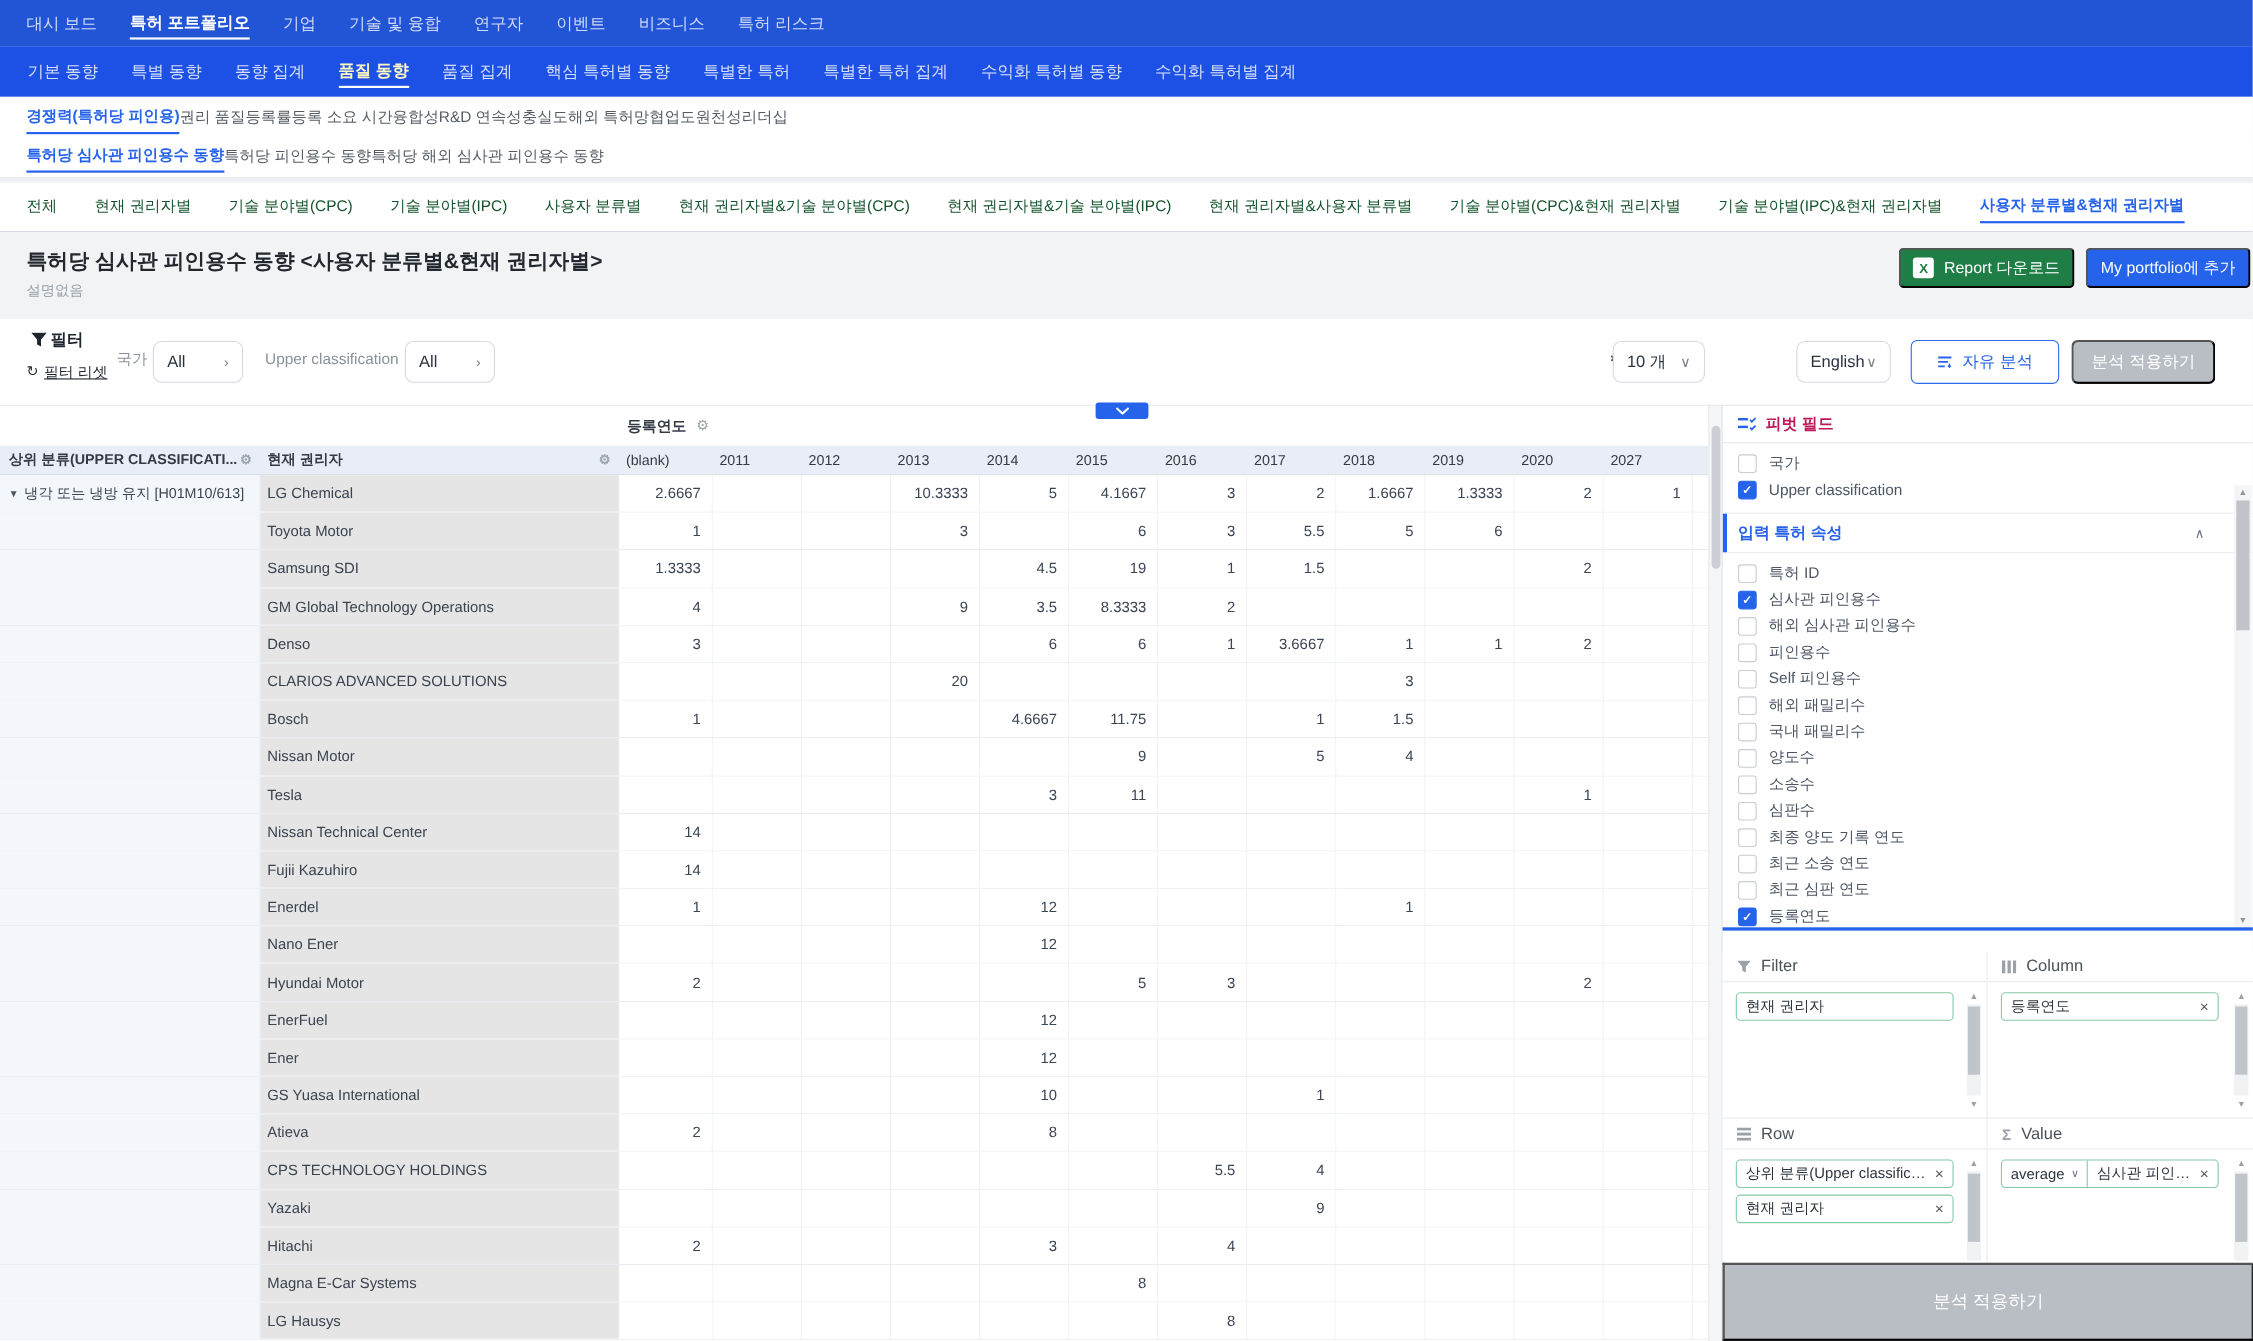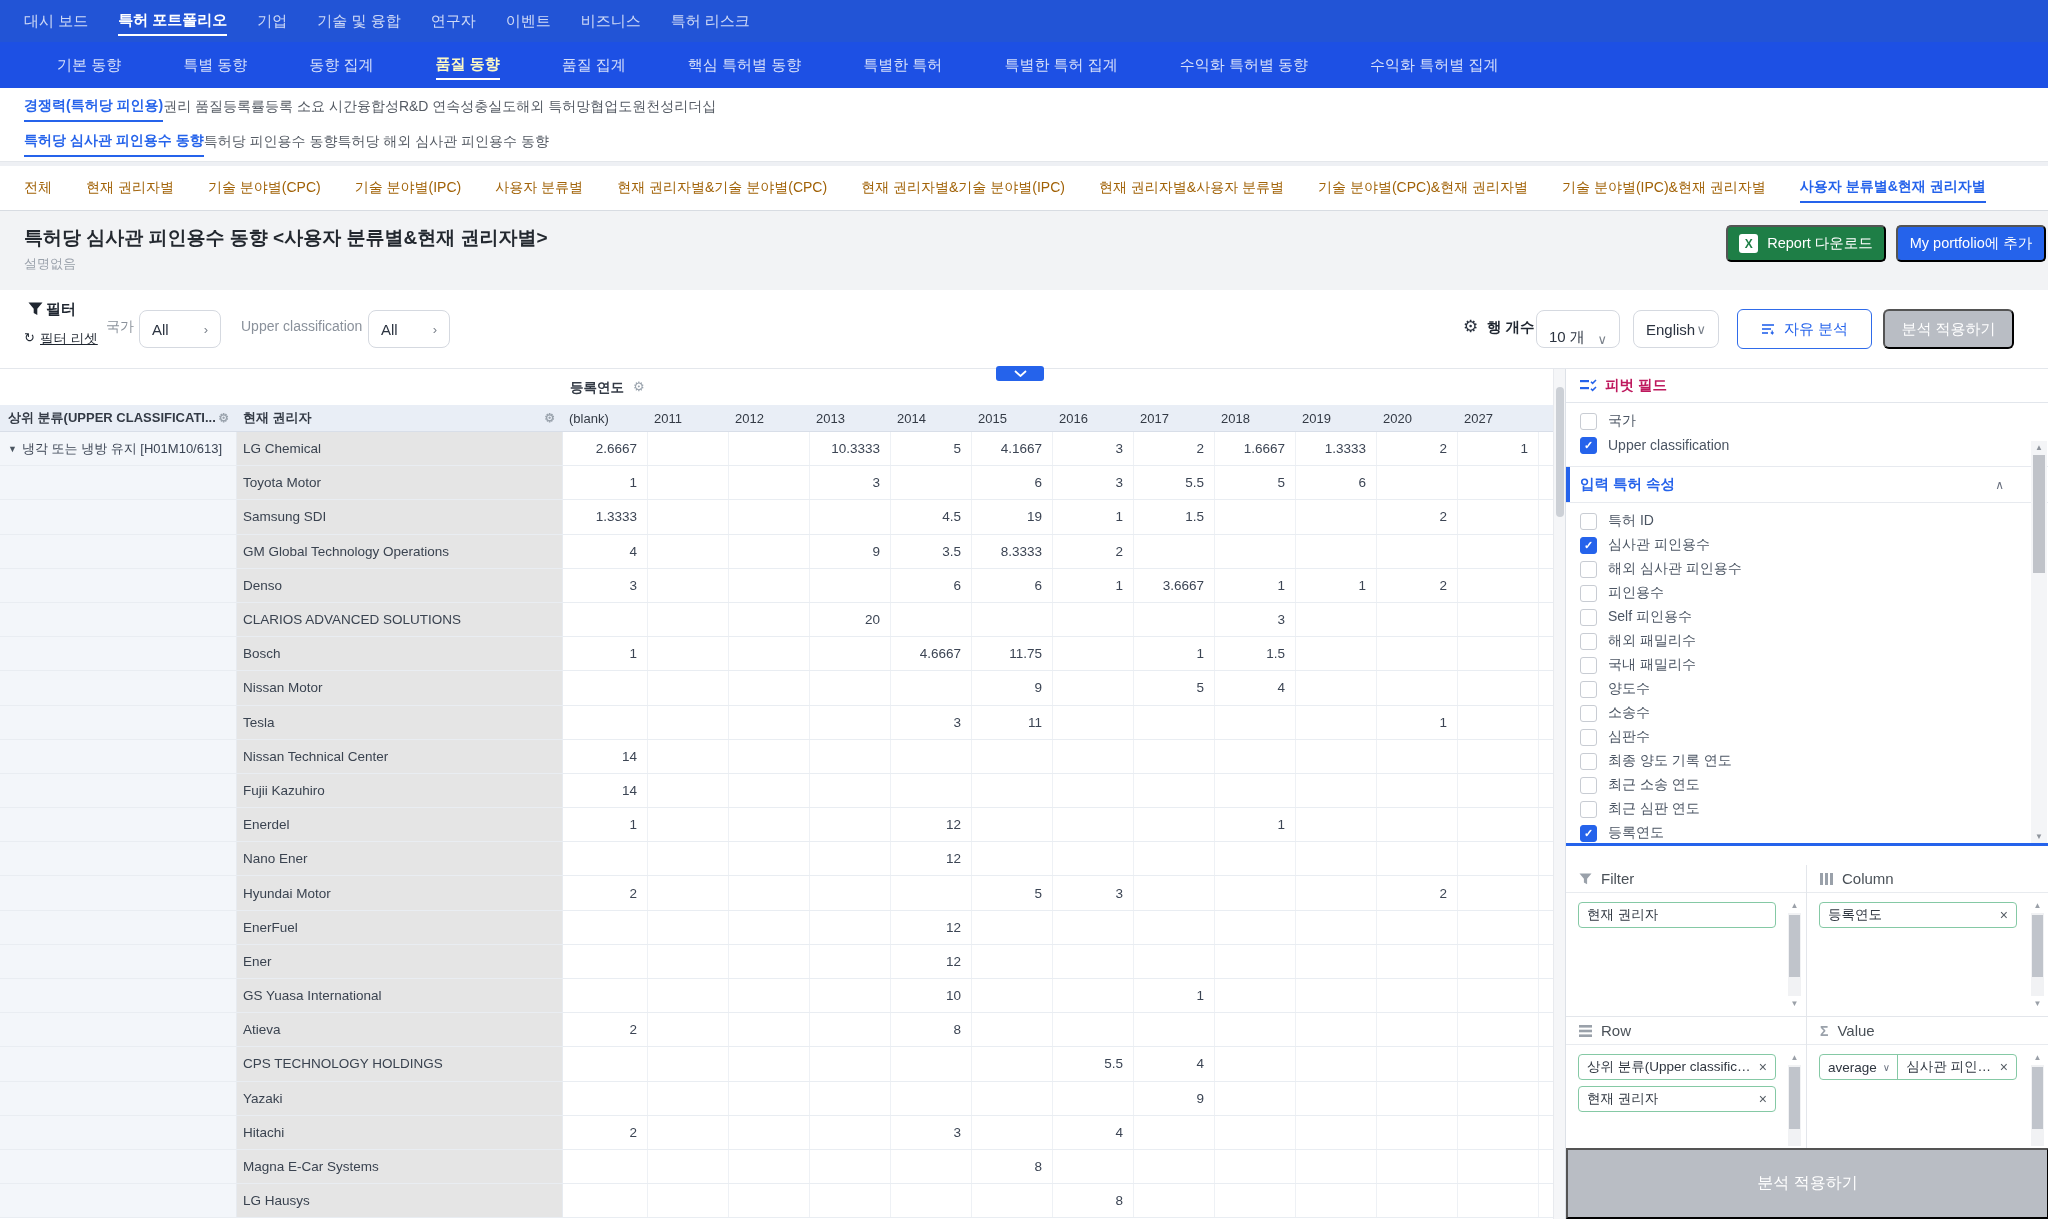--- a/index.html
+++ b/index.html
@@ -4,30 +4,30 @@
 <style>
   * { margin:0; padding:0; box-sizing:border-box; }
   html,body { width:2048px; height:1219px; }
   body { position:relative; font-family:"Liberation Sans", sans-serif; background:#eef0f4; overflow:hidden; color:#333; }
 
   
   .nav-top { position:absolute; left:0; top:0; width:2048px; height:42px; background:#2254d6; display:flex; align-items:center; padding:0 24px; gap:30px; white-space:nowrap; }
   .nav-top .nav-item { color:rgba(255,255,255,.78); font-size:15px; padding:4px 0; cursor:pointer; }
   .nav-top .nav-item.active { color:#fff; font-weight:700; border-bottom:2px solid #fff; }
   .nav-sub { position:absolute; left:0; top:42px; width:2048px; height:46px; background:#1d50e4; display:flex; align-items:center; padding:0 25px; gap:30px; white-space:nowrap; }
-  .nav-sub .nav-item { color:rgba(255,255,255,.82); font-size:15px; padding:4px 0; cursor:pointer;margin-left:32px; }
+  .nav-sub .nav-item { color:rgba(255,255,255,.82); font-size:15px; padding:4px 0; cursor:pointer; }
   .nav-sub .nav-item.active { color:#fef9c3; font-weight:700; border-bottom:2px solid #fff; }
 
   .nav-row { position:absolute; left:0; width:2048px; background:#fff; display:flex; align-items:center; padding:0 24px; white-space:nowrap; }
   .nav-row .nav-item { color:#555b64; font-size:14px; padding:5px 0; cursor:pointer; }
   .nav-row .nav-item.active { color:#2563eb; font-weight:700; border-bottom:2px solid #2563eb; }
   .nav-category { top:88px; height:39px; border-bottom:1px solid #eceef1; }
   .nav-trend { top:123px; height:39px; border-bottom:1px solid #e4e7eb; }
   .nav-views { top:166px; height:45px; gap:34px; border-bottom:1px solid #d8dce2; font-size:13.5px; }
-  .nav-views .nav-item { color:#a16207; }
+  .nav-views .nav-item { color:#14532d; }
 
   
   .title-bar { position:absolute; left:0; top:211px; width:2048px; height:79px; background:#f2f3f5; }
   .page-title { position:absolute; left:24px; top:14px; font-size:19px; font-weight:700; color:#23282f; }
   .page-subtitle { position:absolute; left:24px; top:44px; font-size:13px; color:#9aa1ab; }
   .btn-report { position:absolute; left:1726px; top:14px; width:160px; height:37px; background:#1e7e46; border-radius:5px; color:#fff; font-size:14.5px; display:flex; align-items:center; justify-content:center; gap:9px; cursor:pointer; }
   .excel-ic { width:19px; height:19px; background:#fff; border-radius:3px; color:#1e7e46; font-weight:700; font-size:12px; display:flex; align-items:center; justify-content:center; }
   .btn-portfolio { position:absolute; left:1896px; top:14px; width:150px; height:37px; background:#2563eb; border-radius:5px; color:#fff; font-size:14.5px; display:flex; align-items:center; justify-content:center; cursor:pointer; }
 
   
@@ -37,21 +37,21 @@
   .flt-reset { position:absolute; left:40px; top:40px; font-size:13.5px; color:#1f2630; text-decoration:underline; cursor:pointer; }
   .reset-ic { position:absolute; left:24px; top:40px; font-size:13px; color:#1f2630; }
   .country-label { position:absolute; left:106px; top:28px; font-size:14px; color:#8a919b; }
   .dd { position:absolute; height:38px; top:20px; border:1px solid #d5d9e0; border-radius:8px; background:#fff; display:flex; align-items:center; justify-content:space-between; padding:0 12px; font-size:15px; color:#2b3340; cursor:pointer; }
   .dd .chev { color:#7a818b; font-size:13px; }
   .dd-country { left:139px; width:82px; }
   .upper-label { position:absolute; left:241px; top:28px; font-size:14px; color:#8a919b; }
   .dd-upper { left:368px; width:82px; }
   .gear-dark { position:absolute; left:1463px; top:26px; font-size:17px; color:#2b3340; }
   .rowcount-label { position:absolute; left:1487px; top:28px; font-size:14.5px; font-weight:600; color:#1f2630; }
-  .dd-rowcount { left:1536px; width:84px;align-items:flex-end; }
+  .dd-rowcount { left:1466px; width:84px; }
   .dd-lang { left:1633px; width:86px; }
   .btn-free { position:absolute; left:1737px; top:19px; width:135px; height:40px; border:1.5px solid #2f6bea; border-radius:6px; background:#fff; color:#2563eb; font-size:15px; display:flex; align-items:center; justify-content:center; gap:8px; cursor:pointer; }
   .btn-apply-top { position:absolute; left:1883px; top:19px; width:131px; height:40px; border-radius:6px; background:#b9bdc4; color:#fff; font-size:15px; display:flex; align-items:center; justify-content:center; cursor:pointer; }
 
   
   .collapse-tab { position:absolute; left:996px; top:366px; width:48px; height:15px; background:#2563eb; border-radius:3px; display:flex; align-items:center; justify-content:center; cursor:pointer; z-index:5; }
 
   
   .table-wrap { position:absolute; left:0; top:369px; width:1553px; height:850px; background:#fff; }
   .colgroup-row { position:relative; height:36px; background:#fff; }

